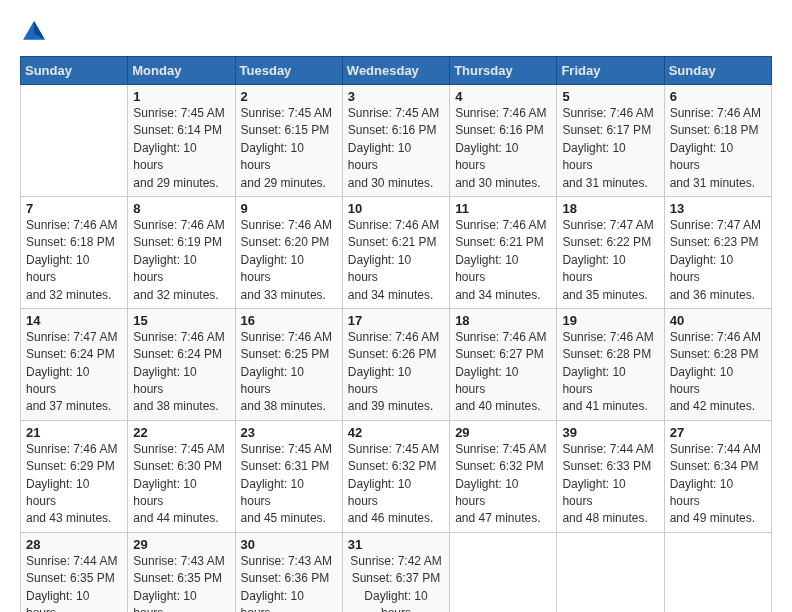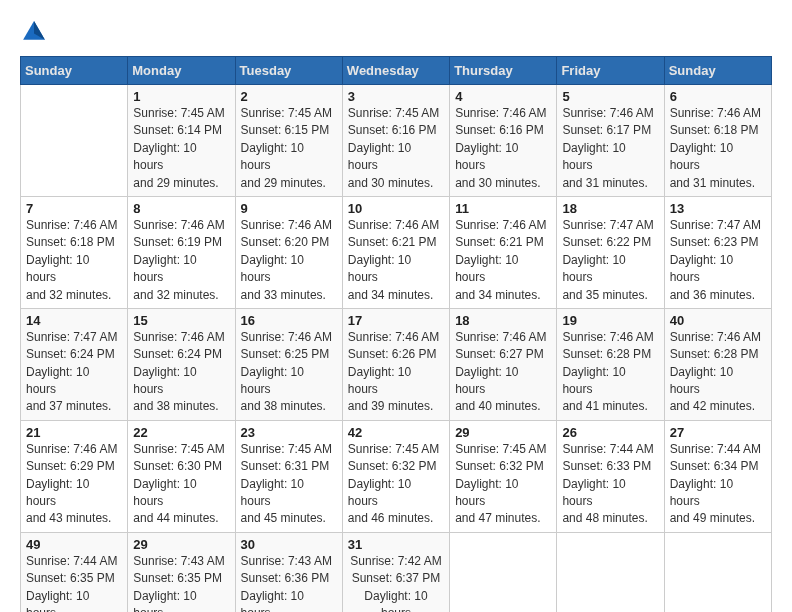--- a/index.html
+++ b/index.html
@@ -302,37 +302,37 @@
 and 46 minutes.</div>
           </td>
           <td>
             <span class="day-num">29</span>
             <div class="day-info" style="white-space: pre-line;">Sunrise: 7:45 AM
 Sunset: 6:32 PM
 Daylight: 10 hours
 and 47 minutes.</div>
           </td>
           <td>
-            <span class="day-num">26</span>
+            <span class="day-num">39</span>
             <div class="day-info" style="white-space: pre-line;">Sunrise: 7:44 AM
 Sunset: 6:33 PM
 Daylight: 10 hours
 and 48 minutes.</div>
           </td>
           <td>
             <span class="day-num">27</span>
             <div class="day-info" style="white-space: pre-line;">Sunrise: 7:44 AM
 Sunset: 6:34 PM
 Daylight: 10 hours
 and 49 minutes.</div>
           </td>
         </tr>
         <tr>
           <td>
-            <span class="day-num">49</span>
+            <span class="day-num">28</span>
             <div class="day-info" style="white-space: pre-line;">Sunrise: 7:44 AM
 Sunset: 6:35 PM
 Daylight: 10 hours
 and 51 minutes.</div>
           </td>
           <td>
             <span class="day-num">29</span>
             <div class="day-info" style="white-space: pre-line;">Sunrise: 7:43 AM
 Sunset: 6:35 PM
 Daylight: 10 hours

